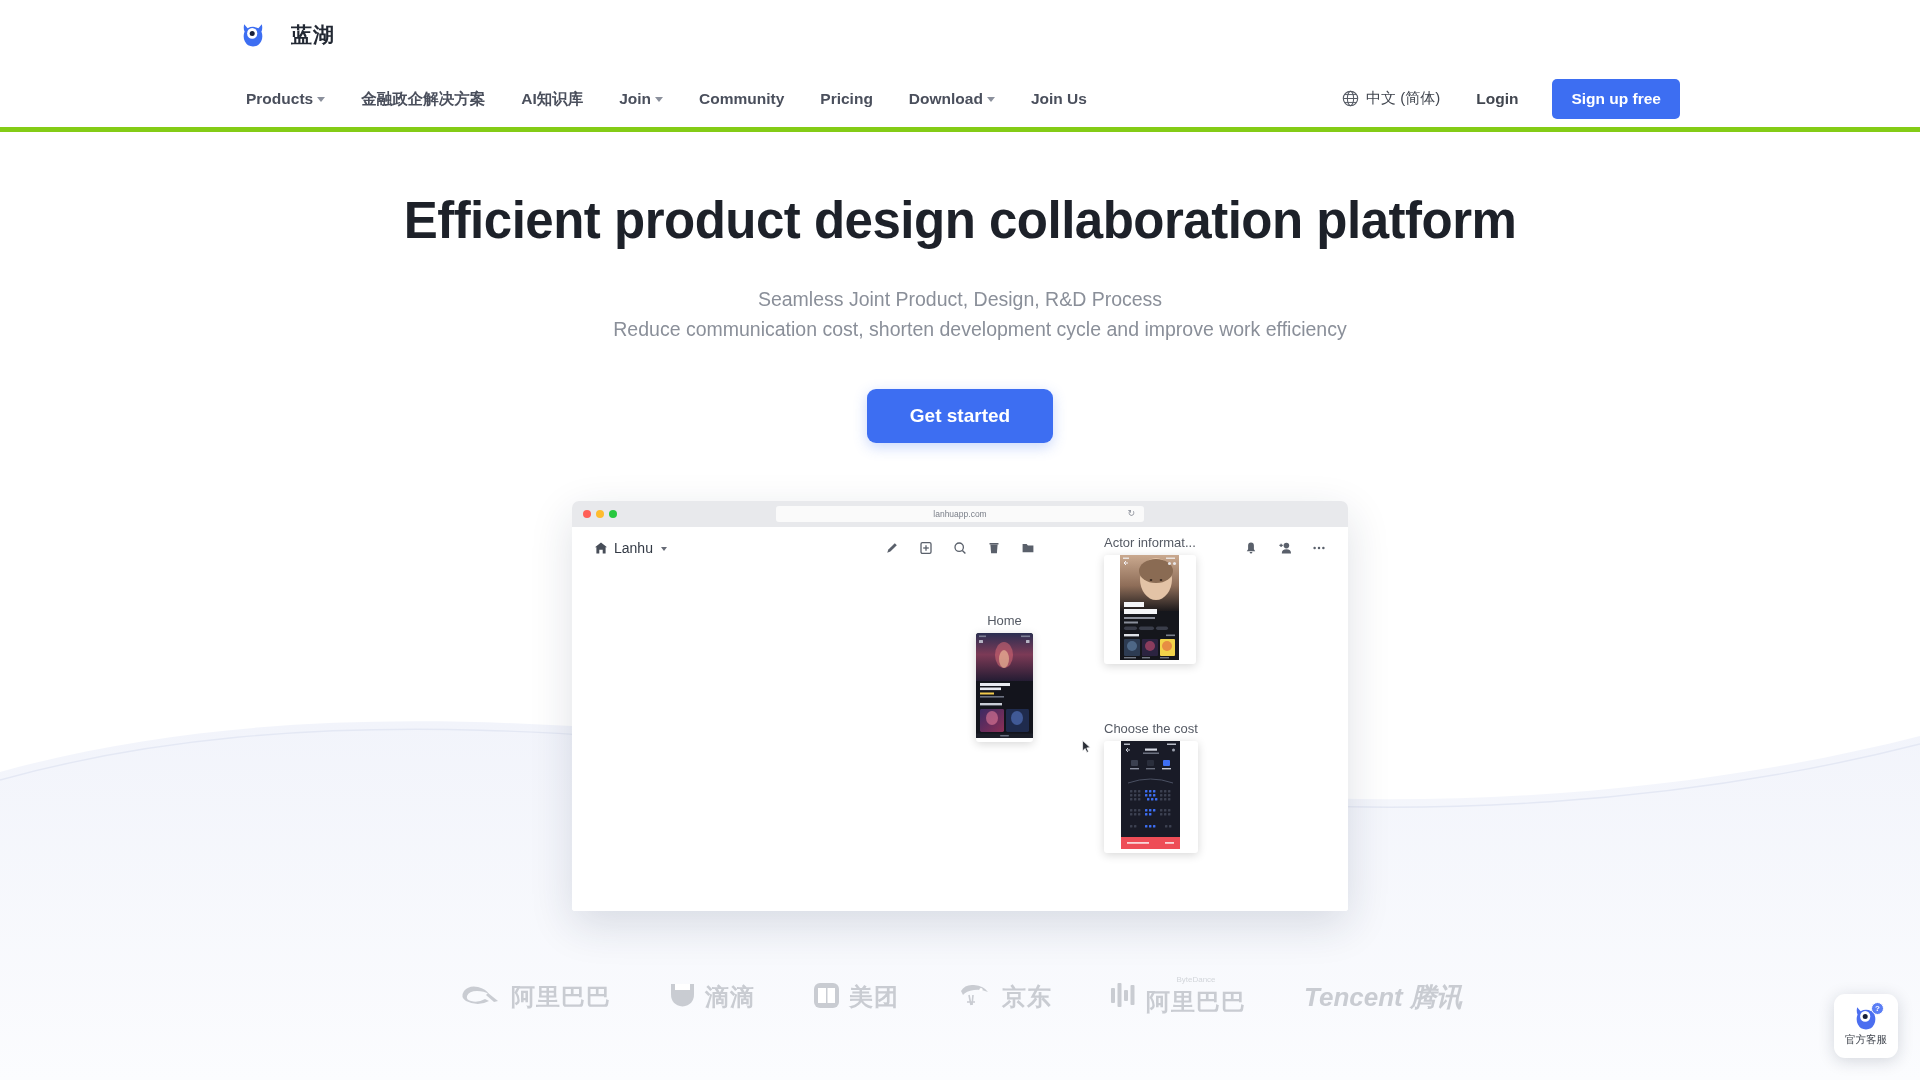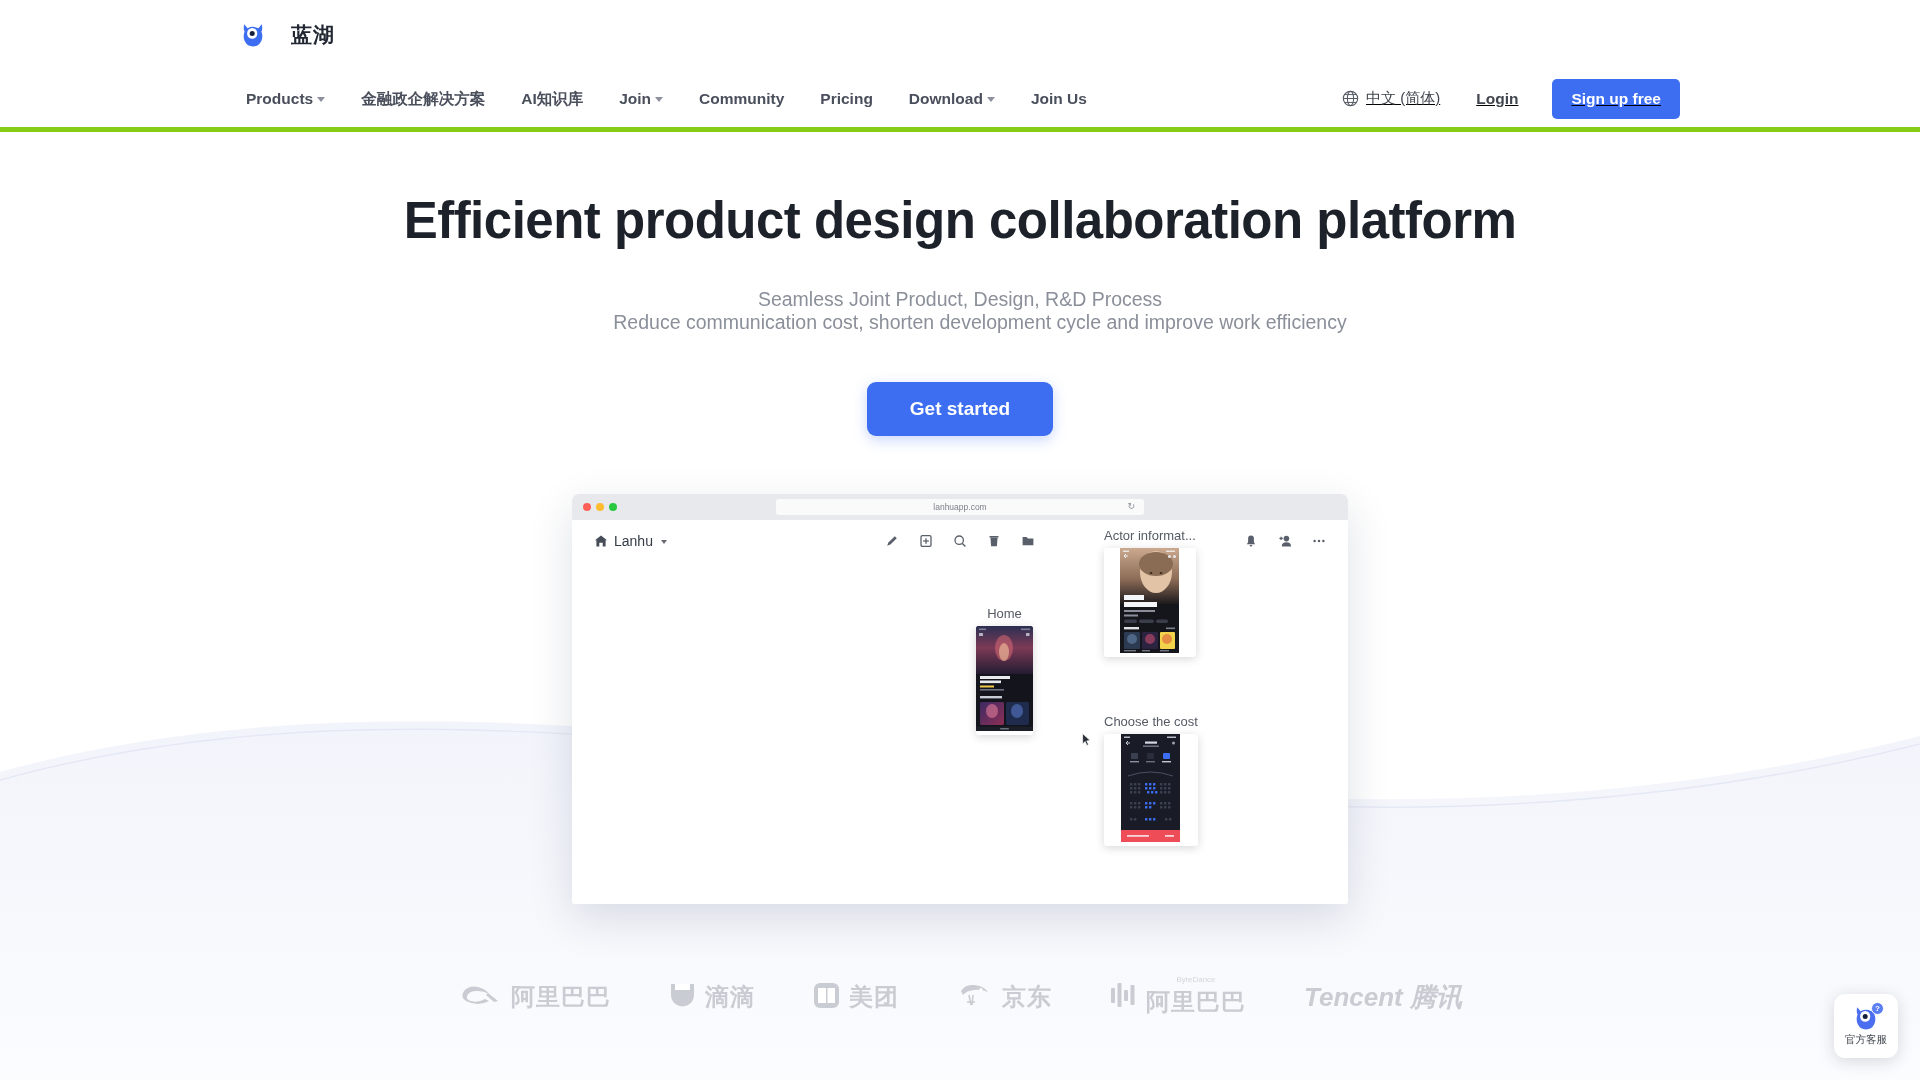--- a/index.html
+++ b/index.html
@@ -44,21 +44,21 @@
   }
   .nav-item:first-child { padding-left: 0; }
   .caret {
     width: 0; height: 0; display: inline-block;
     border-left: 4px solid transparent;
     border-right: 4px solid transparent;
     border-top: 5px solid #8b909c;
     margin-top: 2px;
   }
   .nav-right {
-    margin-left: auto; display: flex; align-items: center; gap: 0; text-decoration: underline;
+    margin-left: auto; display: flex; align-items: center; gap: 0;
   }
   .lang {
     display: flex; align-items: center; gap: 7px;
     font-size: 15px; color: #41464f; font-weight: 500;
     cursor: pointer; padding-right: 36px; white-space: nowrap;
   }
   .globe { width: 17px; height: 17px; display: block; }
   .login {
     font-size: 15.5px; color: #41464f; font-weight: 600;
     cursor: pointer; padding-right: 34px; white-space: nowrap;
@@ -86,21 +86,21 @@
   }
   .hero-inner { position: relative; z-index: 2; }
   .hero-title {
     font-size: 51px; font-weight: 700; color: #1d2129;
     letter-spacing: -0.5px; line-height: 1.15;
   }
   .hero-sub1 {
     margin-top: 37px; font-size: 19.5px; color: #8a8f99; font-weight: 400;
   }
   .hero-sub2 {
-    margin-top: 0; font-size: 19.5px; color: #8a8f99; font-weight: 400; padding-left: 40px;
+    margin-top: 7px; font-size: 19.5px; color: #8a8f99; font-weight: 400; padding-left: 40px;
   }
   .cta-wrap { margin-top: 48px; }
   .cta {
     background: #3d6ef2; color: #fff;
     font-size: 19px; font-weight: 700;
     border: none; border-radius: 9px;
     padding: 16px 43px; cursor: pointer;
     font-family: inherit;
     box-shadow: 0 4px 14px rgba(61,110,242,0.28);
   }

